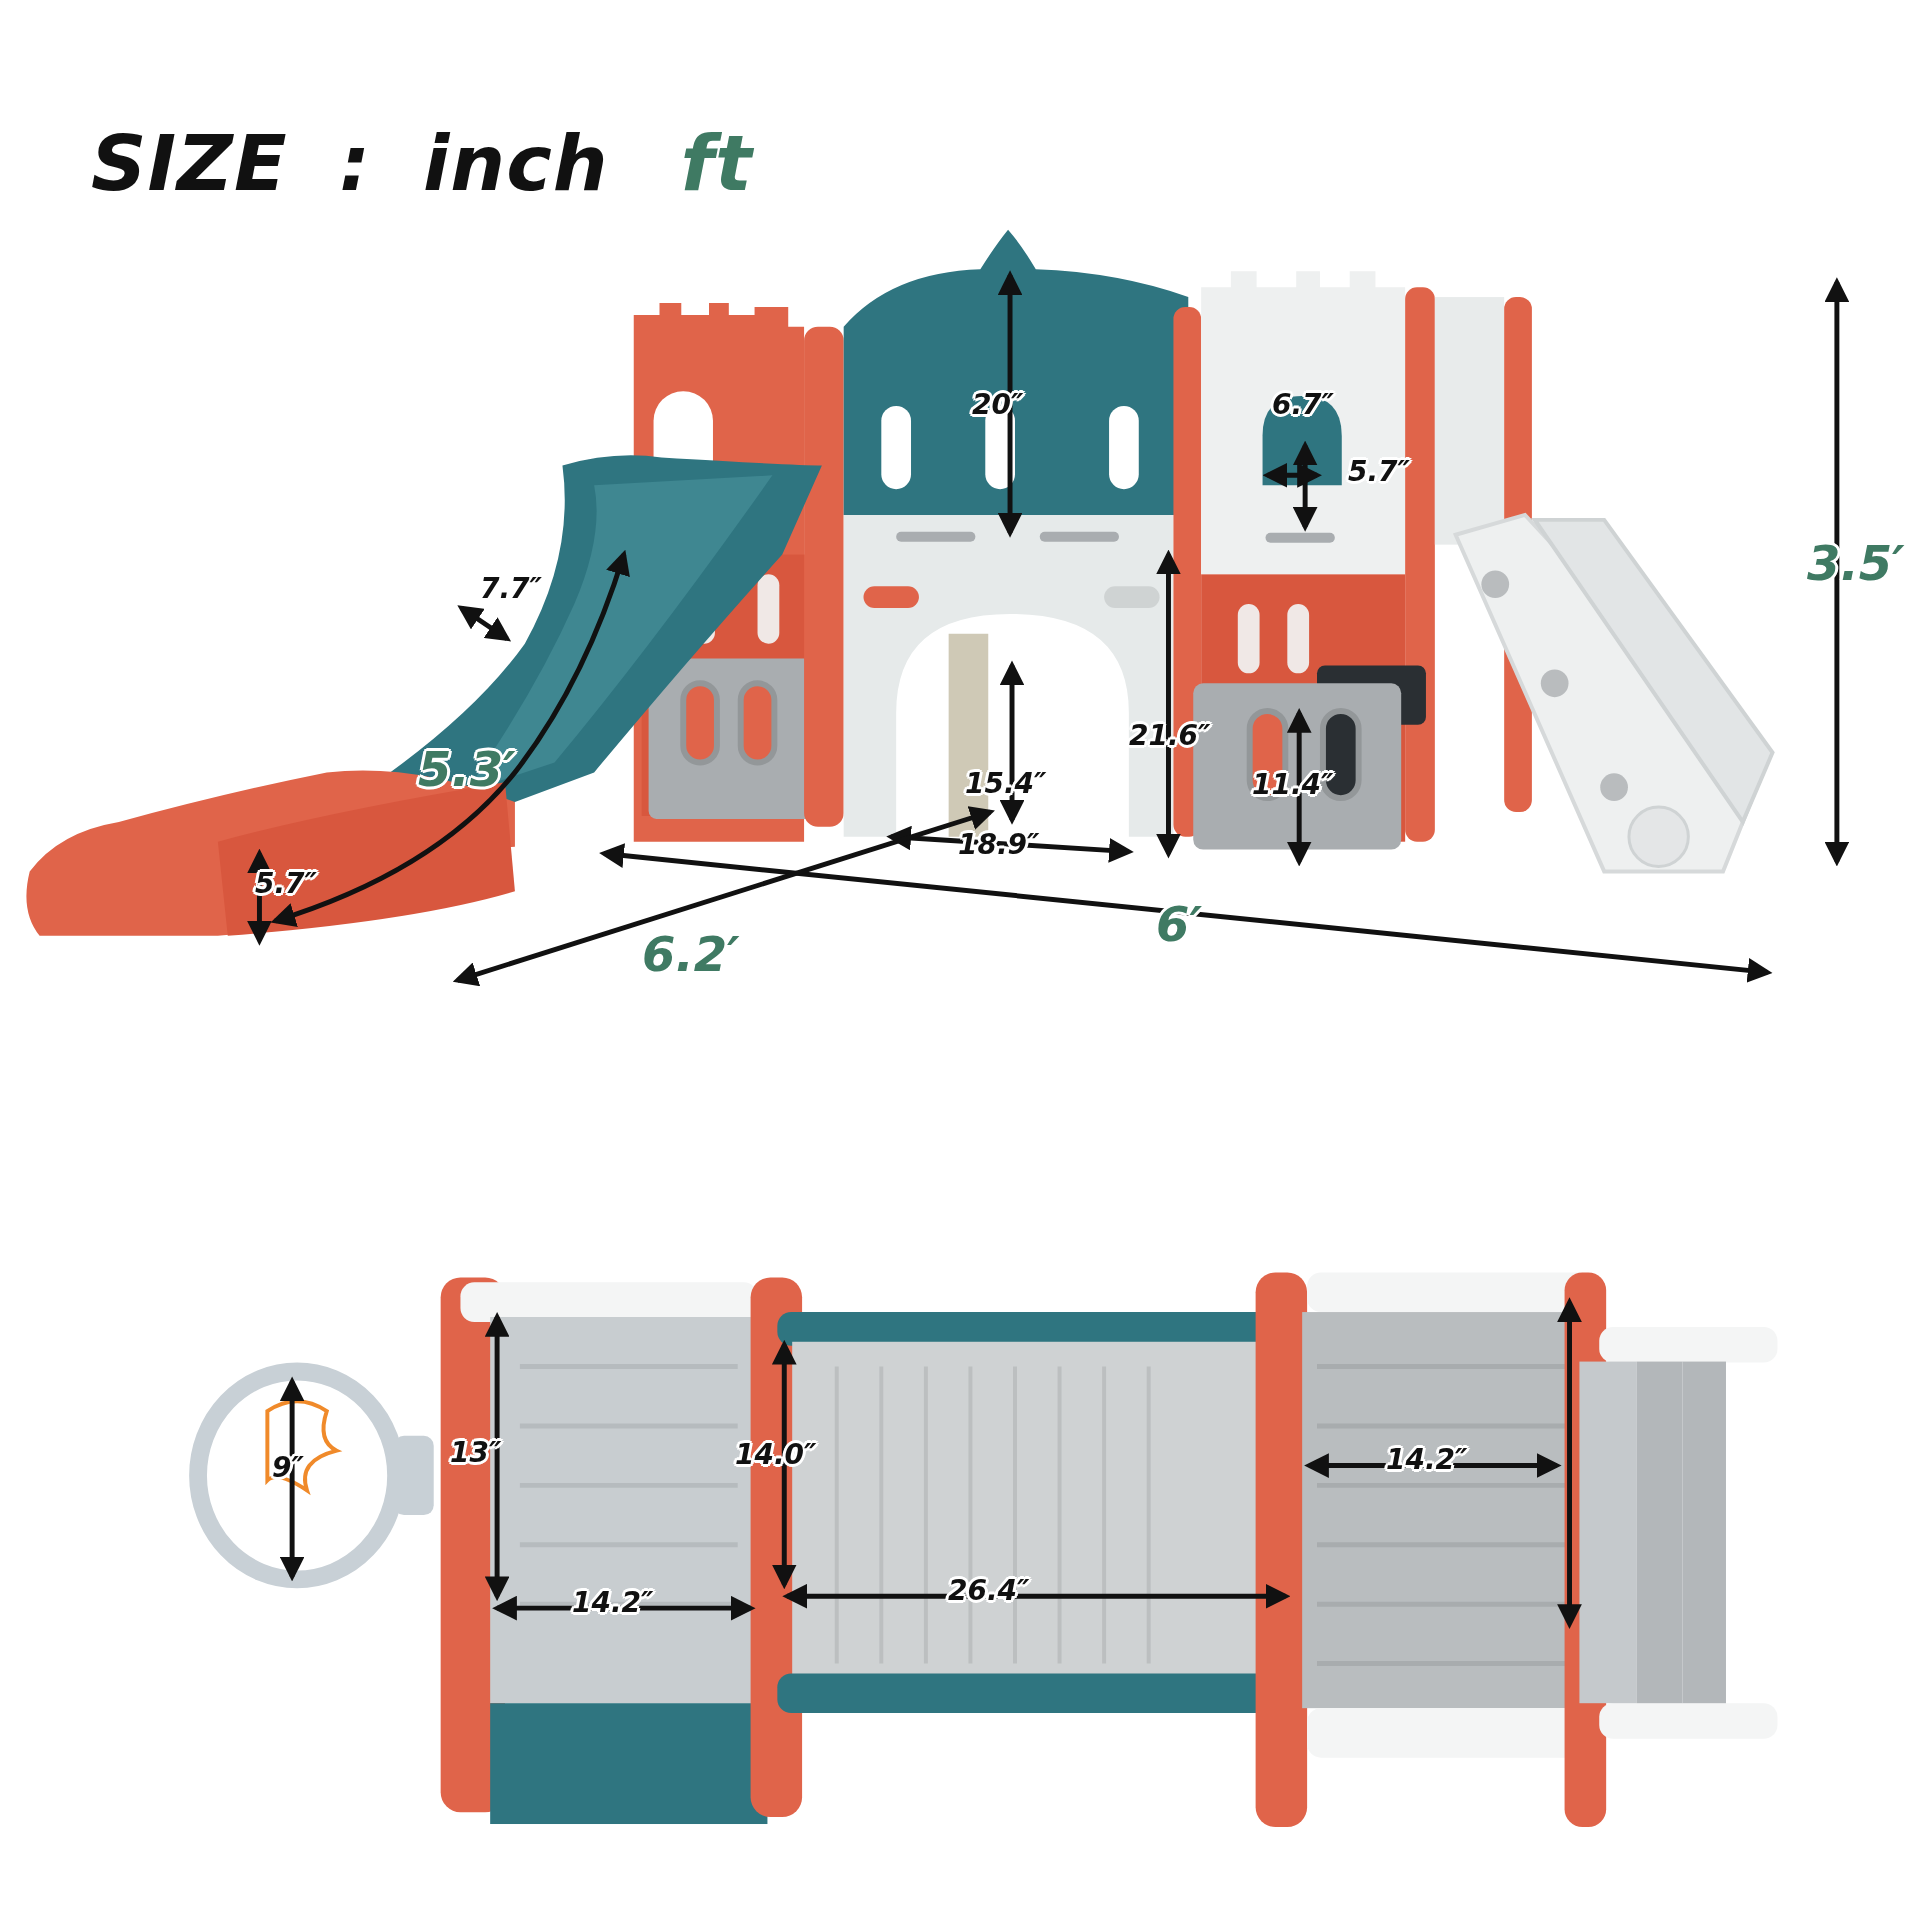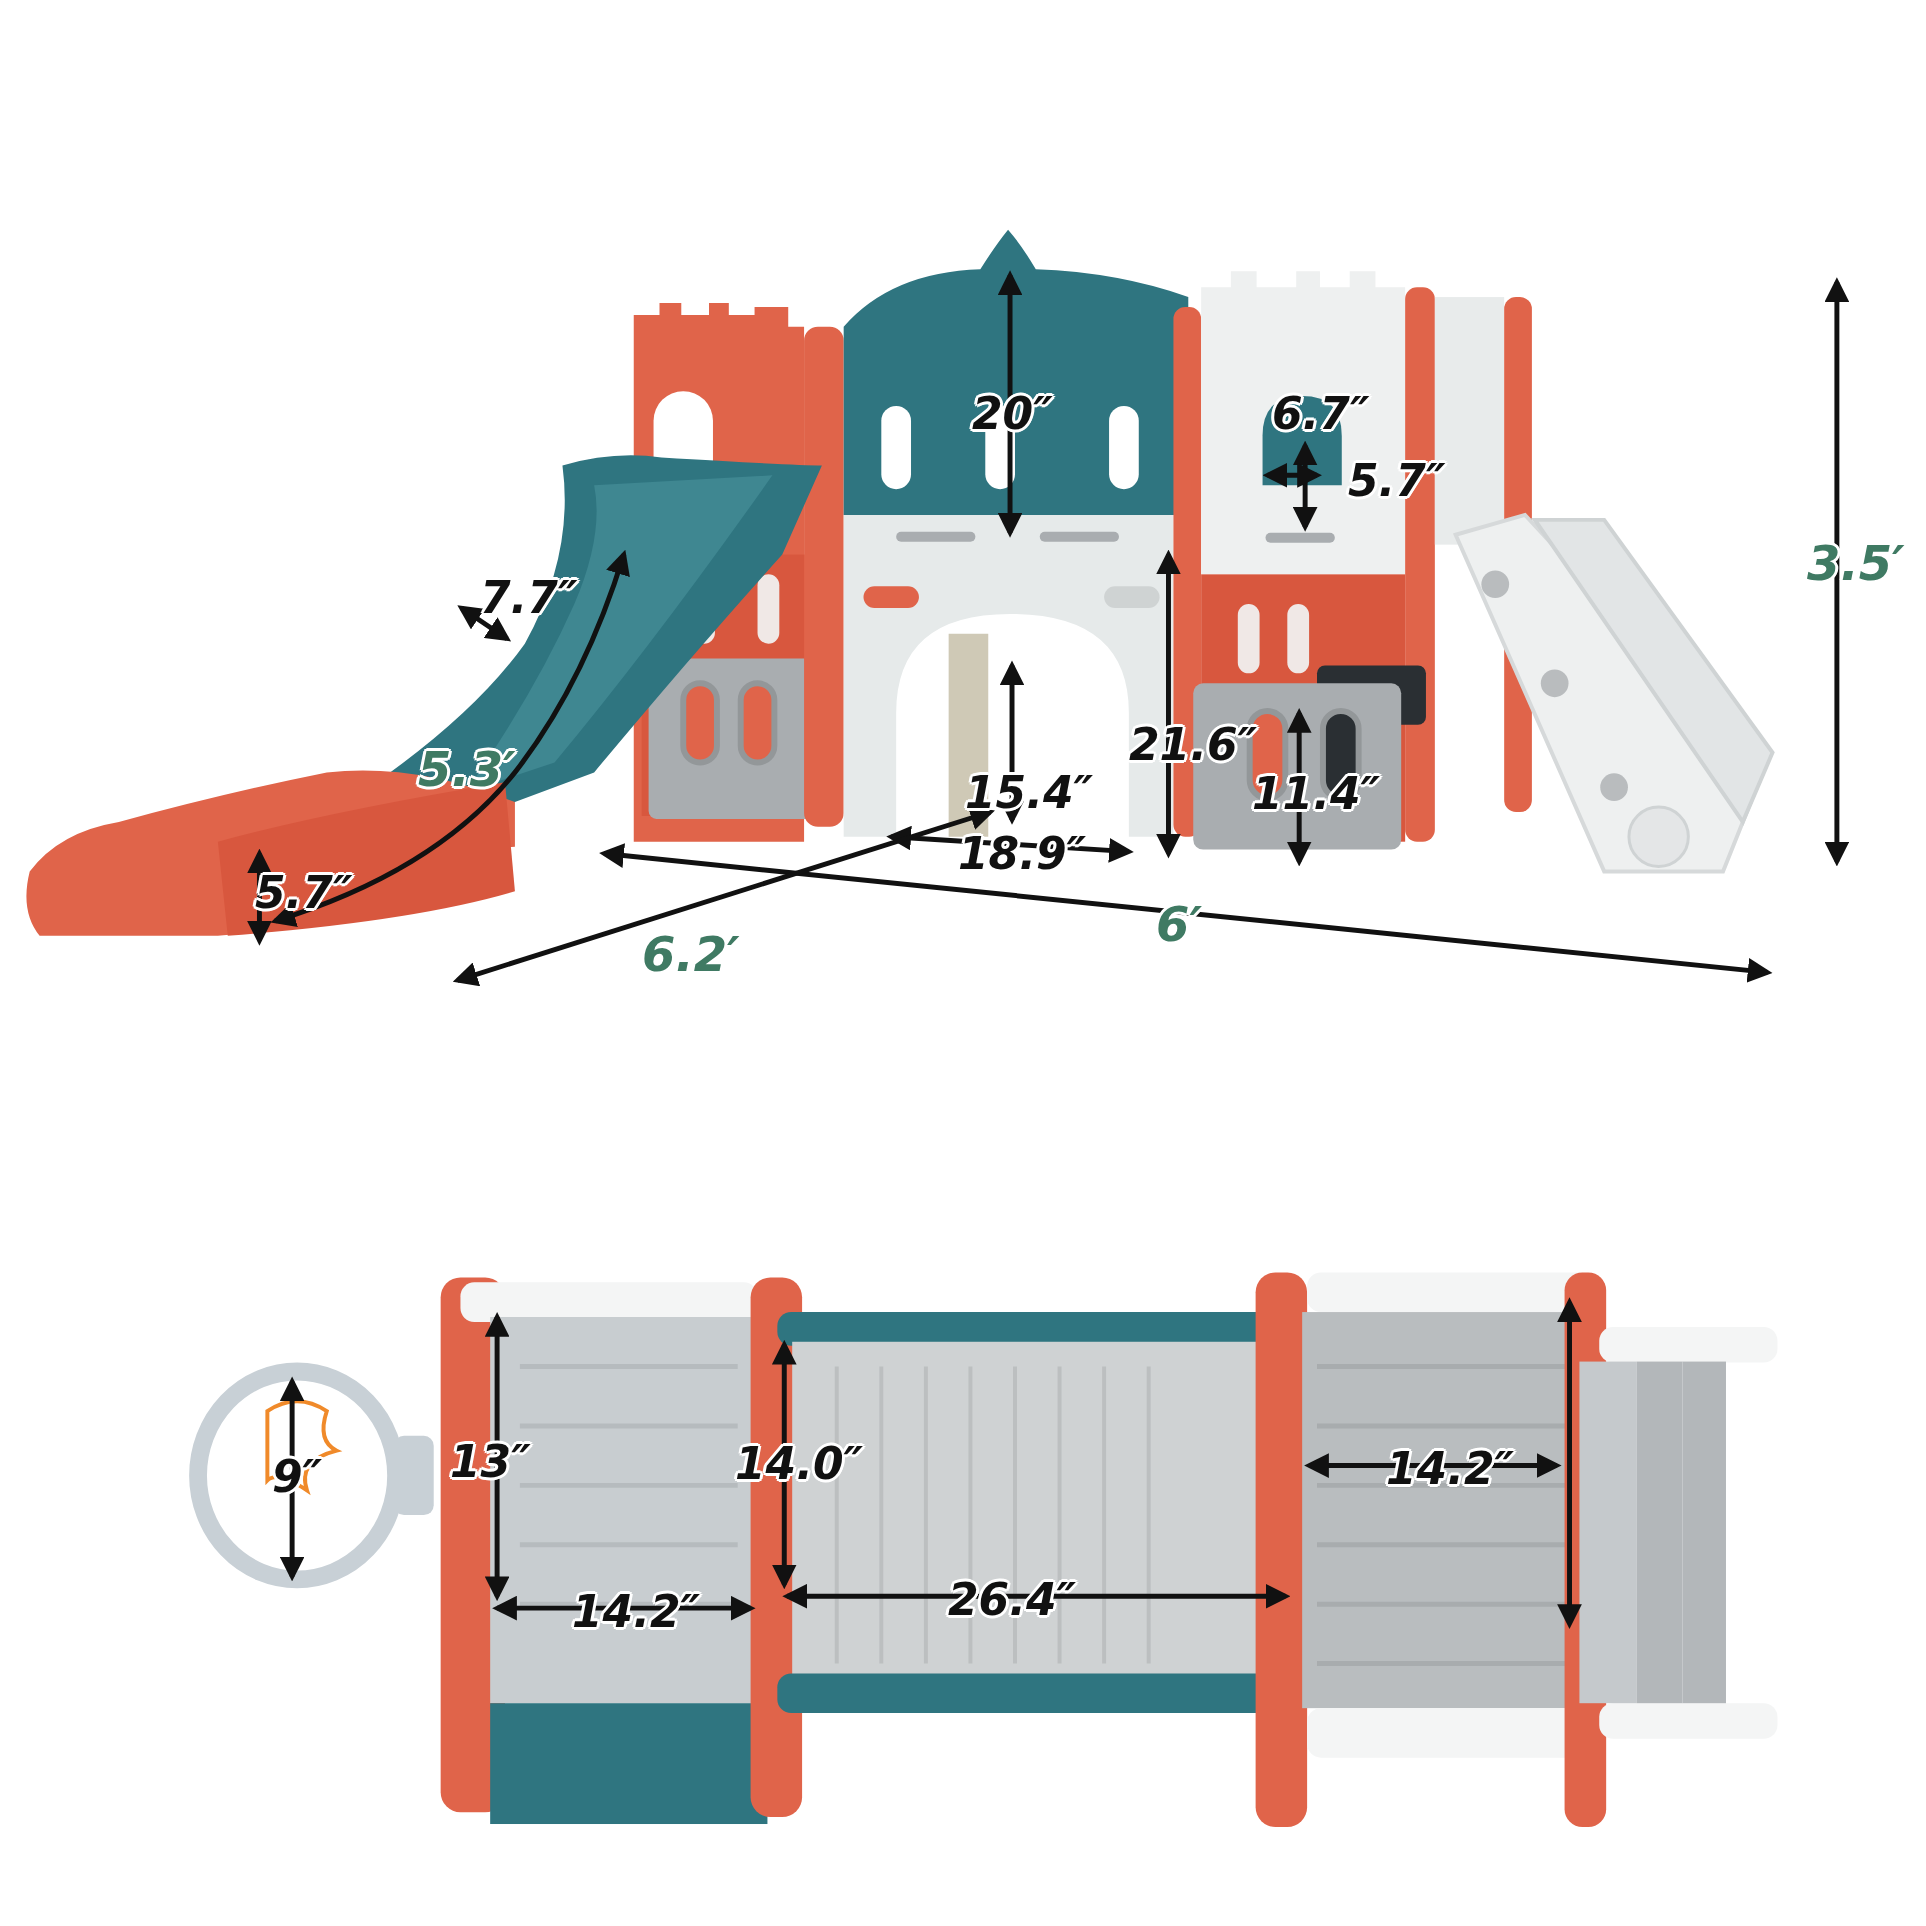--- a/index.html
+++ b/index.html
@@ -2,21 +2,21 @@
 <html><head>
 <meta charset="utf-8">
 <style>
   html,body{margin:0;padding:0;background:#ffffff;}
   body{width:1927px;height:1927px;position:relative;overflow:hidden;font-family:"DejaVu Sans",sans-serif;}
   #stage{position:absolute;left:0;top:0;width:1927px;height:1927px;}
   .title{position:absolute;left:91px;top:119px;font-size:77px;font-weight:bold;font-style:italic;color:#111;letter-spacing:1px;font-family:"DejaVu Sans",sans-serif;}
   .title .ft{color:#3f7a63;margin-left:44px;}
   .lbl{position:absolute;font-family:"DejaVu Sans",sans-serif;font-style:italic;font-weight:bold;color:#111;white-space:nowrap;
        text-shadow:-2px -2px 0 #fff,2px -2px 0 #fff,-2px 2px 0 #fff,2px 2px 0 #fff,0 3px 0 #fff,3px 0 0 #fff,0 -3px 0 #fff,-3px 0 0 #fff;}
-  .in{font-size:44px;}
+  .in{font-size:28px;}
   .ft-lbl{color:#3f7a63;font-size:48px;}
 </style>
 </head>
 <body>
 
 <div id="stage">
   <svg width="1927" height="1927" viewBox="0 0 1946 1946" xmlns="http://www.w3.org/2000/svg">
     <defs>
       <marker id="ah" viewBox="0 0 10 10" refX="8" refY="5" markerWidth="5" markerHeight="5" orient="auto-start-reverse">
         <path d="M0,0 L10,5 L0,10 z" fill="#111"></path>
@@ -159,20 +159,26 @@
         <line x1="502" y1="1624" x2="758" y2="1624" marker-start="url(#ah)" marker-end="url(#ah)"></line>
         <line x1="792" y1="1358" x2="792" y2="1600" marker-start="url(#ah)" marker-end="url(#ah)"></line>
         <line x1="795" y1="1612" x2="1298" y2="1612" marker-start="url(#ah)" marker-end="url(#ah)"></line>
         <line x1="1322" y1="1480" x2="1572" y2="1480" marker-start="url(#ah)" marker-end="url(#ah)"></line>
         <line x1="1585" y1="1315" x2="1585" y2="1640" marker-start="url(#ah)" marker-end="url(#ah)"></line>
       </g>
     </g>
   </svg>
 
   
+  <div class="title">
+    <span>SIZE</span>
+    <span style="margin:0 24px;">:</span>
+    <span>inch</span>
+    <span class="ft">ft</span>
+  </div>
 
   
   <div class="lbl in" style="left:972px;top:388px;">20″</div>
   <div class="lbl in" style="left:1272px;top:388px;">6.7″</div>
   <div class="lbl in" style="left:1348px;top:455px;">5.7″</div>
   <div class="lbl in" style="left:480px;top:572px;">7.7″</div>
   <div class="lbl in" style="left:965px;top:720px;margin-top:47px;">15.4″</div>
   <div class="lbl in" style="left:1129px;top:683px;margin-top:36px;">21.6″</div>
   <div class="lbl in" style="left:958px;top:828px;">18.9″</div>
   <div class="lbl in" style="left:1252px;top:768px;">11.4″</div>

